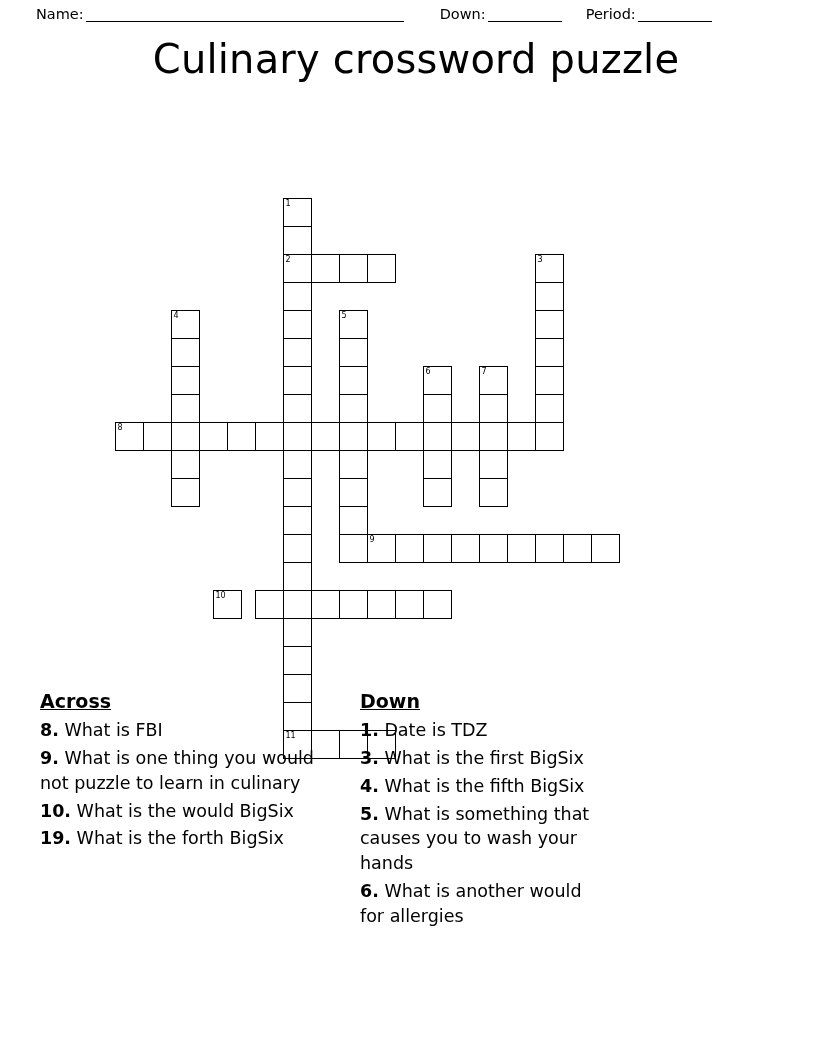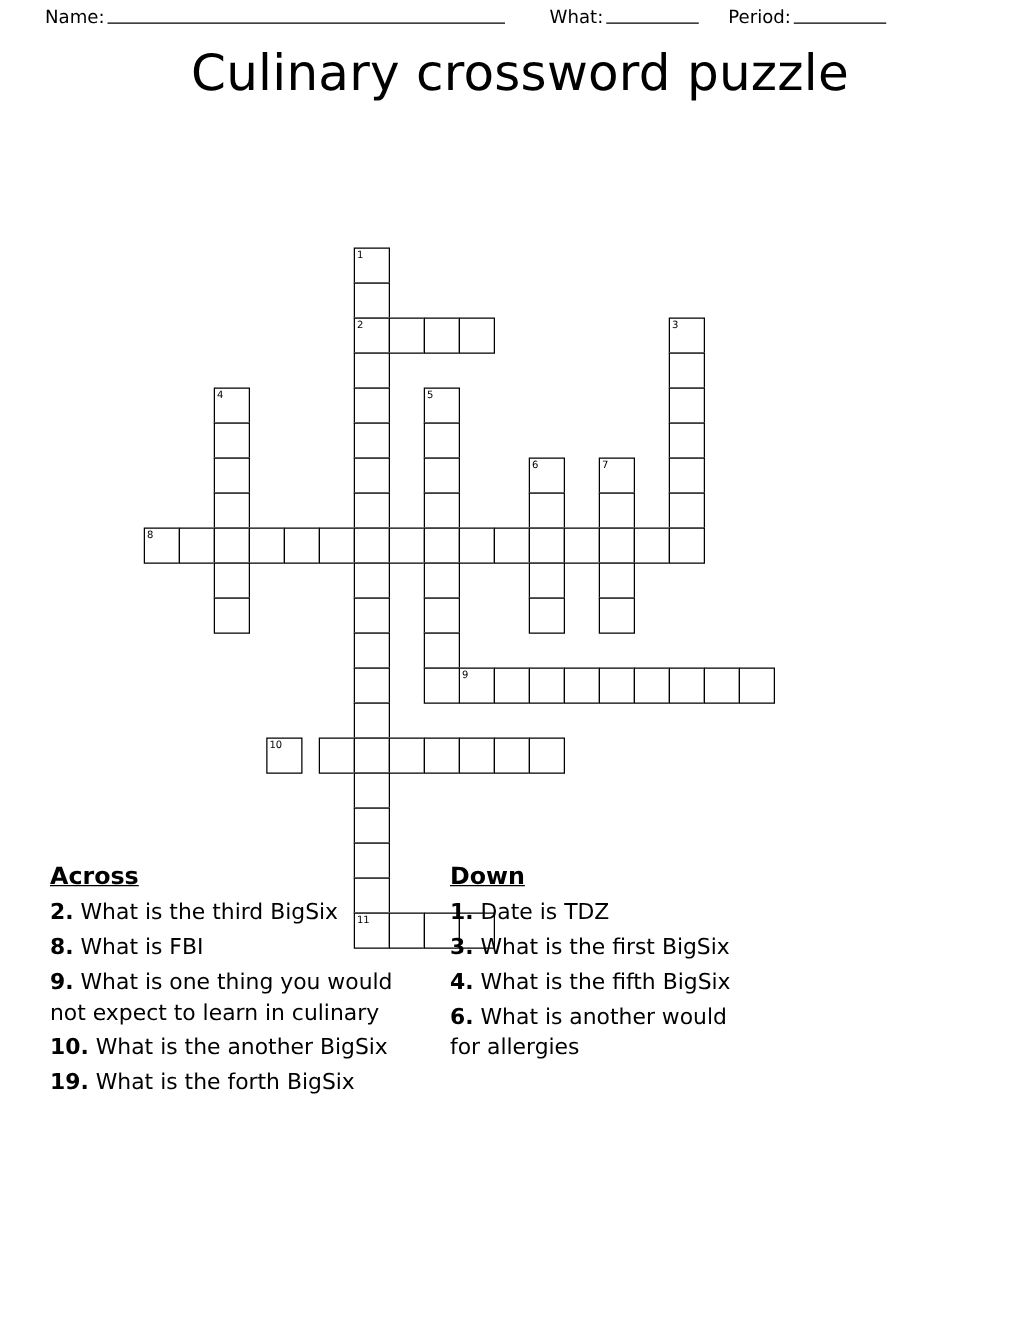--- a/index.html
+++ b/index.html
@@ -12,21 +12,21 @@
     height: 1056px;
     font-family: "DejaVu Sans", sans-serif;
     color: #000000;
     position: relative;
     overflow: hidden;
   }
 
   
   .header-row {
     display: flex;
-    align-items: flex-start;
+    align-items: flex-end;
     padding: 6px 36px 0 36px;
     font-size: 14.5px;
   }
   .hdr-label { white-space: nowrap; }
   .hdr-rule {
     border-bottom: 1px solid #000;
     display: inline-block;
     height: 12px;
     margin: 0 2px;
   }
@@ -101,21 +101,21 @@
   }
   .clue b { font-weight: bold; }
 </style>
 </head>
 <body>
 
 <div class="header-row">
   <span class="hdr-label">Name:</span>
   <span class="hdr-rule rule-name"></span>
   <span class="hdr-gap-lg"></span>
-  <span class="hdr-label">What:</span>
+  <span class="hdr-label">Down:</span>
   <span class="hdr-rule rule-date"></span>
   <span class="hdr-gap-sm"></span>
   <span class="hdr-label">Period:</span>
   <span class="hdr-rule rule-period"></span>
 </div>
 
 <h1 class="puzzle-title">Culinary crossword puzzle</h1>
 
 <div id="grid-wrap">
   <div id="grid">
@@ -226,29 +226,29 @@
       <div class="cell" style="left: 311px; top: 640px;"></div>
       <div class="cell" style="left: 339px; top: 640px;"></div>
       <div class="cell" style="left: 367px; top: 640px;"></div>
     </div>
 </div>
 
 <div class="clues">
   <div class="clue-col">
     <div class="clue-head">Across</div>
     <div id="across-list">
-        <div class="clue"><b>2.</b><span> What is the third BigSix</span></div>
         <div class="clue"><b>8.</b><span> What is FBI</span></div>
-        <div class="clue"><b>9.</b><span> What is one thing you would not expect to learn in culinary</span></div>
-        <div class="clue"><b>10.</b><span> What is the another BigSix</span></div>
+        <div class="clue"><b>9.</b><span> What is one thing you would not puzzle to learn in culinary</span></div>
+        <div class="clue"><b>10.</b><span> What is the would BigSix</span></div>
         <div class="clue"><b>19.</b><span> What is the forth BigSix</span></div>
       </div>
   </div>
   <div class="clue-col right">
     <div class="clue-head">Down</div>
     <div id="down-list">
         <div class="clue"><b>1.</b><span> Date is TDZ</span></div>
         <div class="clue"><b>3.</b><span> What is the first BigSix</span></div>
         <div class="clue"><b>4.</b><span> What is the fifth BigSix</span></div>
+        <div class="clue"><b>5.</b><span> What is something that causes you to wash your hands</span></div>
         <div class="clue"><b>6.</b><span> What is another would for allergies</span></div>
       </div>
   </div>
 </div>
 
 </body></html>

